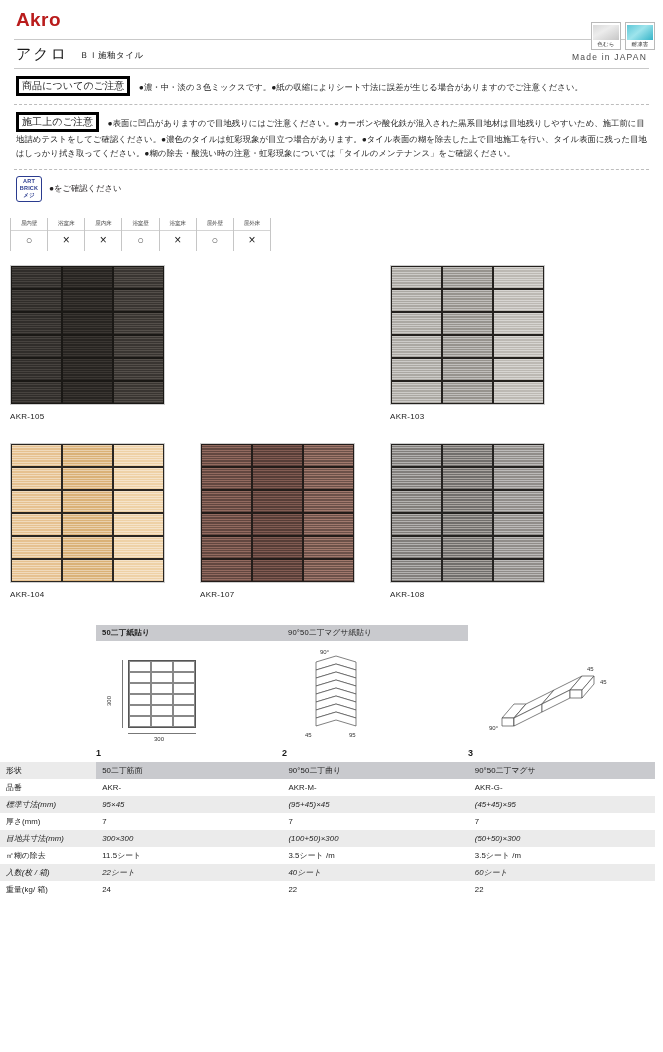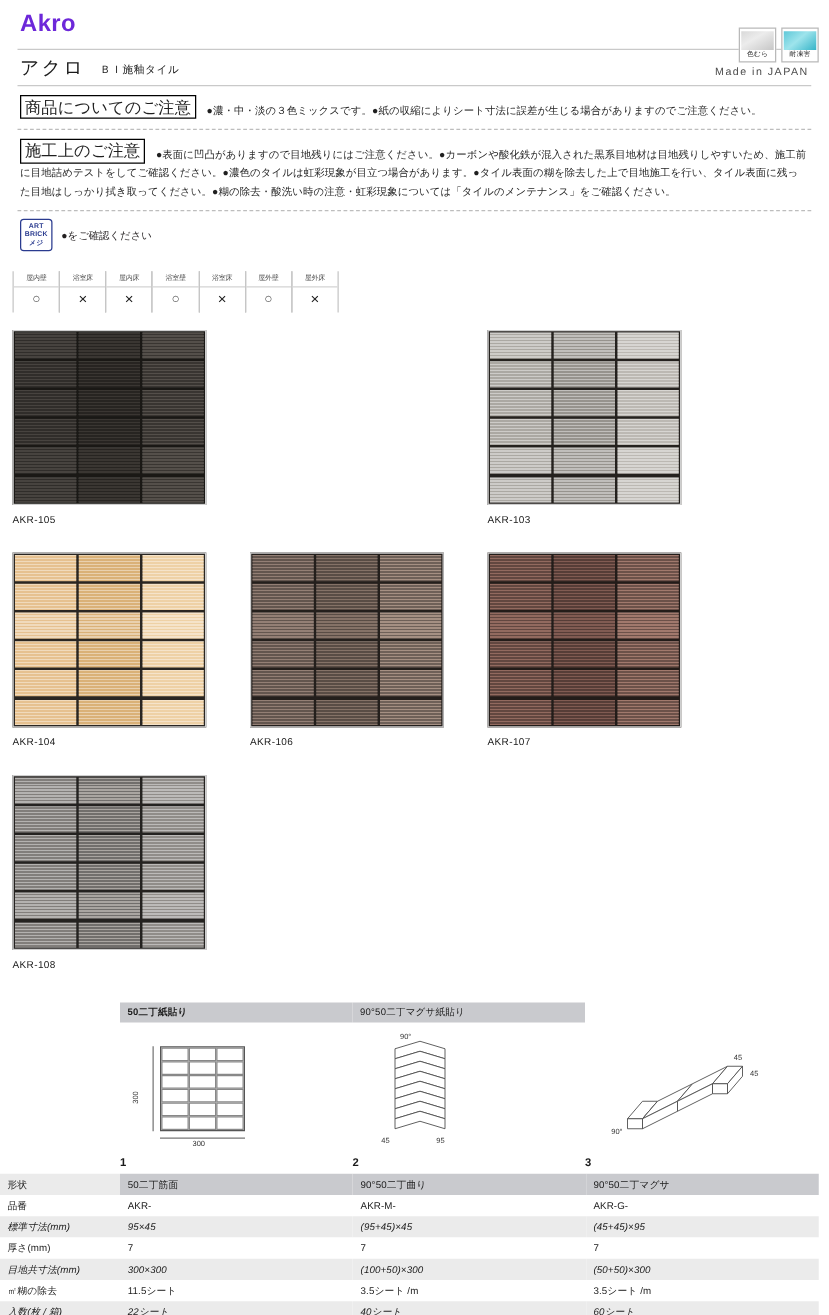--- a/index.html
+++ b/index.html
@@ -18,21 +18,21 @@
     background: #fff;
     overflow: hidden;
   }
 
   
   .header { padding: 8px 14px 0 14px; }
   .title-en {
     font-size: 19px;
     font-weight: bold;
     letter-spacing: .4px;
-    color: #6d28d9;
+    color: #b91c1c;
     line-height: 1.1;
     margin: 2px 0 8px 2px;
   }
   .title-row {
     display: flex;
     align-items: flex-end;
     border-top: 1px solid #c9c9c9;
     border-bottom: 1px solid #c9c9c9;
     padding: 5px 2px 4px 2px;
     min-height: 30px;
@@ -93,22 +93,22 @@
     padding: 7px 2px 8px 2px;
     font-size: 8.3px;
     line-height: 1.75;
     letter-spacing: .1px;
     color: #1f1f1f;
     border-bottom: 1px dashed #bdbdbd;
   }
   .notice:last-of-type { border-bottom: none; }
   .tag {
     display: inline-block;
-    border: 1px solid #000000;
-    font-size: 13px;
+    border: 3px solid #000000;
+    font-size: 10px;
     padding: 1px 3px;
     margin-right: 6px;
     line-height: 1.2;
     vertical-align: 1px;
     white-space: nowrap;
   }
   .notice-body { display: inline; }
 
   .artbrick-row {
     margin: 0 14px;
@@ -438,43 +438,20 @@
           <div class="brick" style="background-color: rgb(232, 199, 154);"></div>
           <div class="brick" style="background-color: rgb(221, 184, 132);"></div>
           <div class="brick" style="background-color: rgb(240, 213, 174);"></div>
           <div class="brick" style="background-color: rgb(232, 199, 154);"></div>
           <div class="brick" style="background-color: rgb(221, 184, 132);"></div>
           <div class="brick" style="background-color: rgb(240, 213, 174);"></div>
         </div>
         <div class="swatch-code">AKR-104</div>
       </div>
       <div class="swatch-cell">
-        <div class="tile-img" style="background: rgb(36, 31, 28);">
-          <div class="brick" style="background-color: rgb(110, 95, 87);"></div>
-          <div class="brick" style="background-color: rgb(99, 85, 77);"></div>
-          <div class="brick" style="background-color: rgb(123, 107, 98);"></div>
-          <div class="brick" style="background-color: rgb(110, 95, 87);"></div>
-          <div class="brick" style="background-color: rgb(99, 85, 77);"></div>
-          <div class="brick" style="background-color: rgb(123, 107, 98);"></div>
-          <div class="brick" style="background-color: rgb(110, 95, 87);"></div>
-          <div class="brick" style="background-color: rgb(99, 85, 77);"></div>
-          <div class="brick" style="background-color: rgb(123, 107, 98);"></div>
-          <div class="brick" style="background-color: rgb(110, 95, 87);"></div>
-          <div class="brick" style="background-color: rgb(99, 85, 77);"></div>
-          <div class="brick" style="background-color: rgb(123, 107, 98);"></div>
-          <div class="brick" style="background-color: rgb(110, 95, 87);"></div>
-          <div class="brick" style="background-color: rgb(99, 85, 77);"></div>
-          <div class="brick" style="background-color: rgb(123, 107, 98);"></div>
-          <div class="brick" style="background-color: rgb(110, 95, 87);"></div>
-          <div class="brick" style="background-color: rgb(99, 85, 77);"></div>
-          <div class="brick" style="background-color: rgb(123, 107, 98);"></div>
-        </div>
-        <div class="swatch-code">AKR-106</div>
-      </div>
-      <div class="swatch-cell">
         <div class="tile-img" style="background: rgb(35, 28, 25);">
           <div class="brick" style="background-color: rgb(109, 79, 71);"></div>
           <div class="brick" style="background-color: rgb(96, 68, 61);"></div>
           <div class="brick" style="background-color: rgb(120, 90, 81);"></div>
           <div class="brick" style="background-color: rgb(109, 79, 71);"></div>
           <div class="brick" style="background-color: rgb(96, 68, 61);"></div>
           <div class="brick" style="background-color: rgb(120, 90, 81);"></div>
           <div class="brick" style="background-color: rgb(109, 79, 71);"></div>
           <div class="brick" style="background-color: rgb(96, 68, 61);"></div>
           <div class="brick" style="background-color: rgb(120, 90, 81);"></div>

